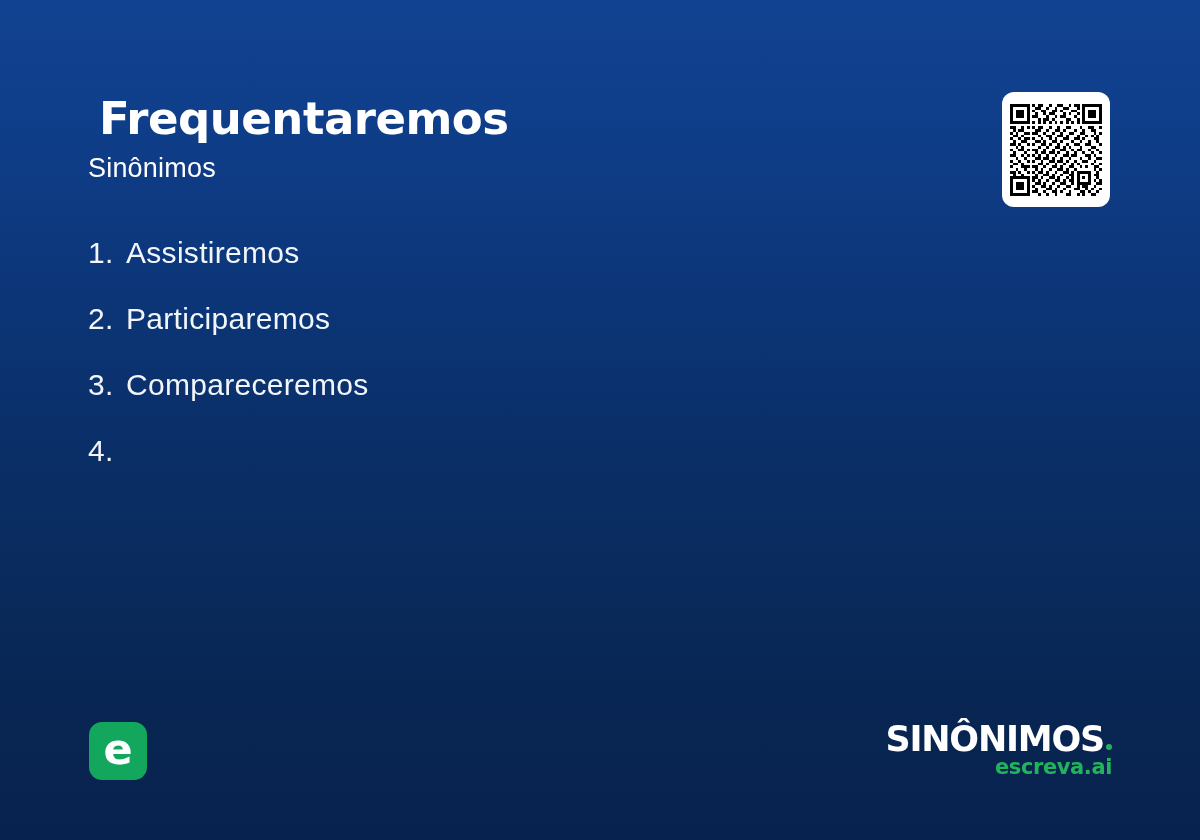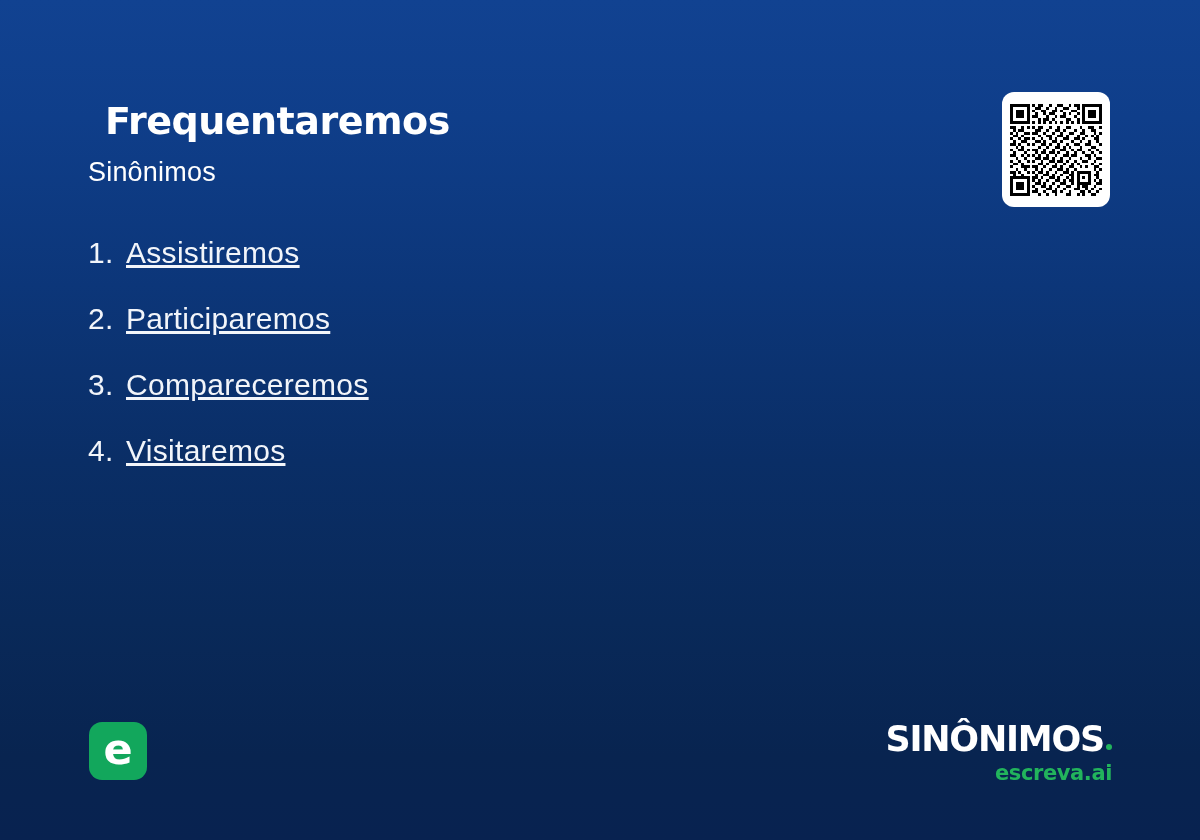--- a/index.html
+++ b/index.html
@@ -29,23 +29,23 @@
   }
 
   
   .header {
     position: absolute;
     left: 88px;
     top: 84px;
     width: 860px;
   }
   .title {
-    margin: 17px;
+    margin: 11px;
     font-family: "DejaVu Sans", sans-serif;
-    font-size: 38px;
+    font-size: 45px;
     font-weight: 700;
     line-height: 1.06;
     color: #ffffff;
     letter-spacing: -0.5px;
     white-space: nowrap;
   }
   .subtitle {
     margin: 8px 0 0 0;
     font-family: "Liberation Sans", sans-serif;
     font-size: 27px;
@@ -74,21 +74,20 @@
     font-weight: 300;
     color: #f2f5fa;
     letter-spacing: 0.3px;
   }
   .syn-index {
     min-width: 38px;
     font-weight: 300;
   }
   .syn-word {
     font-weight: 300;
-    text-decoration: underline;
   }
 
   
   .qr-wrap {
     position: absolute;
     left: 1002px;
     top: 92px;
     width: 108px;
     height: 115px;
     background: #ffffff;
@@ -148,21 +147,21 @@
     width: 6px;
     height: 6px;
     border-radius: 50%;
     background: #22b45c;
     vertical-align: baseline;
     margin-left: 2px;
     position: relative;
     top: -1px;
   }
   .brand-sub {
-    margin-top: 6px;
+    margin-top: 0;
     font-family: "DejaVu Sans", sans-serif;
     font-size: 21px;
     font-weight: 700;
     color: #22b45c;
     letter-spacing: -0.4px;
   }
 </style>
 </head>
 <body>
 
@@ -181,21 +180,20 @@
     <li class="syn-item">
       <span class="syn-index">2.</span>
       <span class="syn-word">Participaremos</span>
     </li>
     <li class="syn-item">
       <span class="syn-index">3.</span>
       <span class="syn-word">Compareceremos</span>
     </li>
     <li class="syn-item">
       <span class="syn-index">4.</span>
-      <span class="syn-word">Visitaremos</span>
     </li>
   </ol>
 
   <div class="qr-wrap">
     <svg viewBox="0 0 33 33" aria-hidden="true">
       <rect x="0" y="0" width="33" height="33" fill="#ffffff"></rect>
       <g fill="#000000">
 
         <rect x="0" y="0" width="7" height="1"></rect>
           <rect x="0" y="6" width="7" height="1"></rect>

